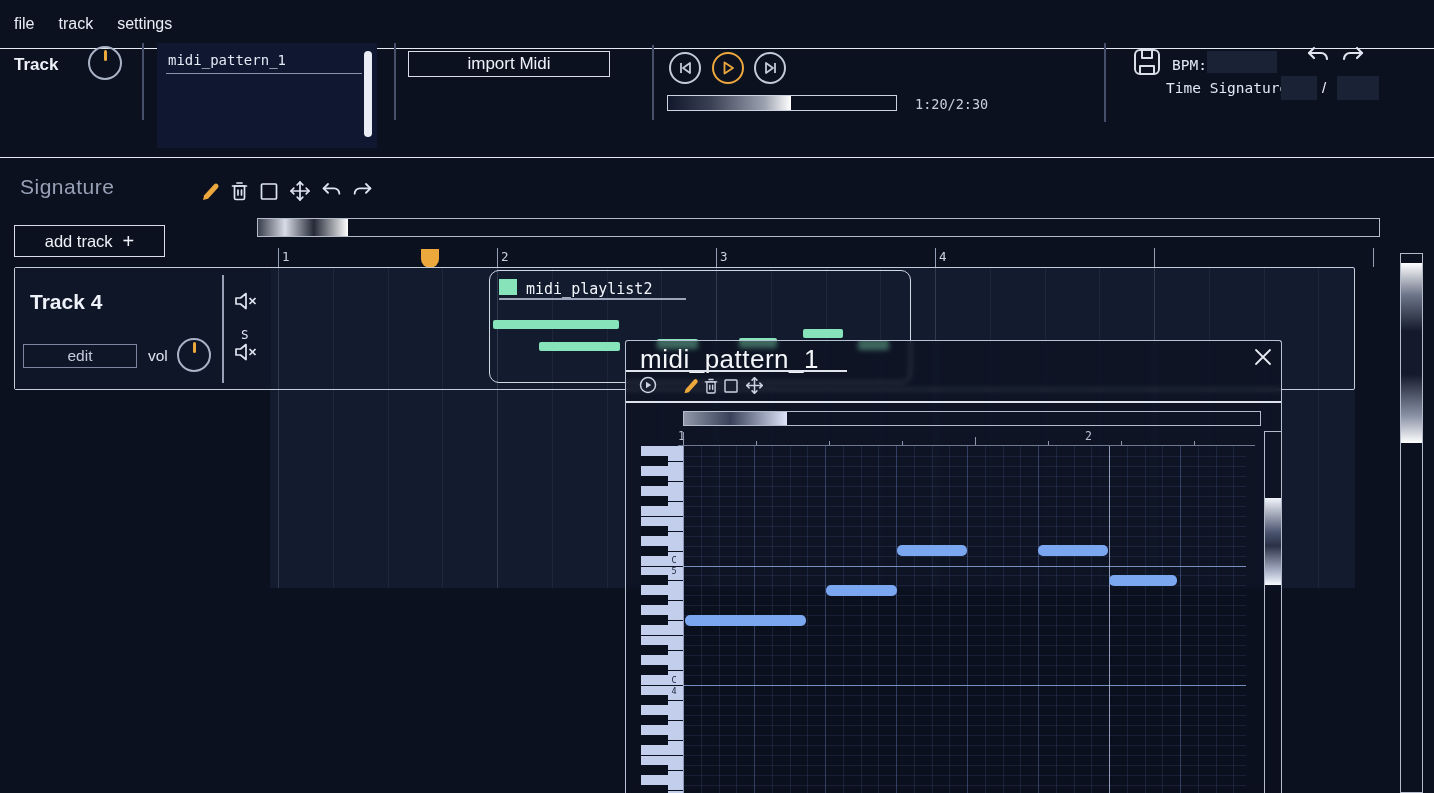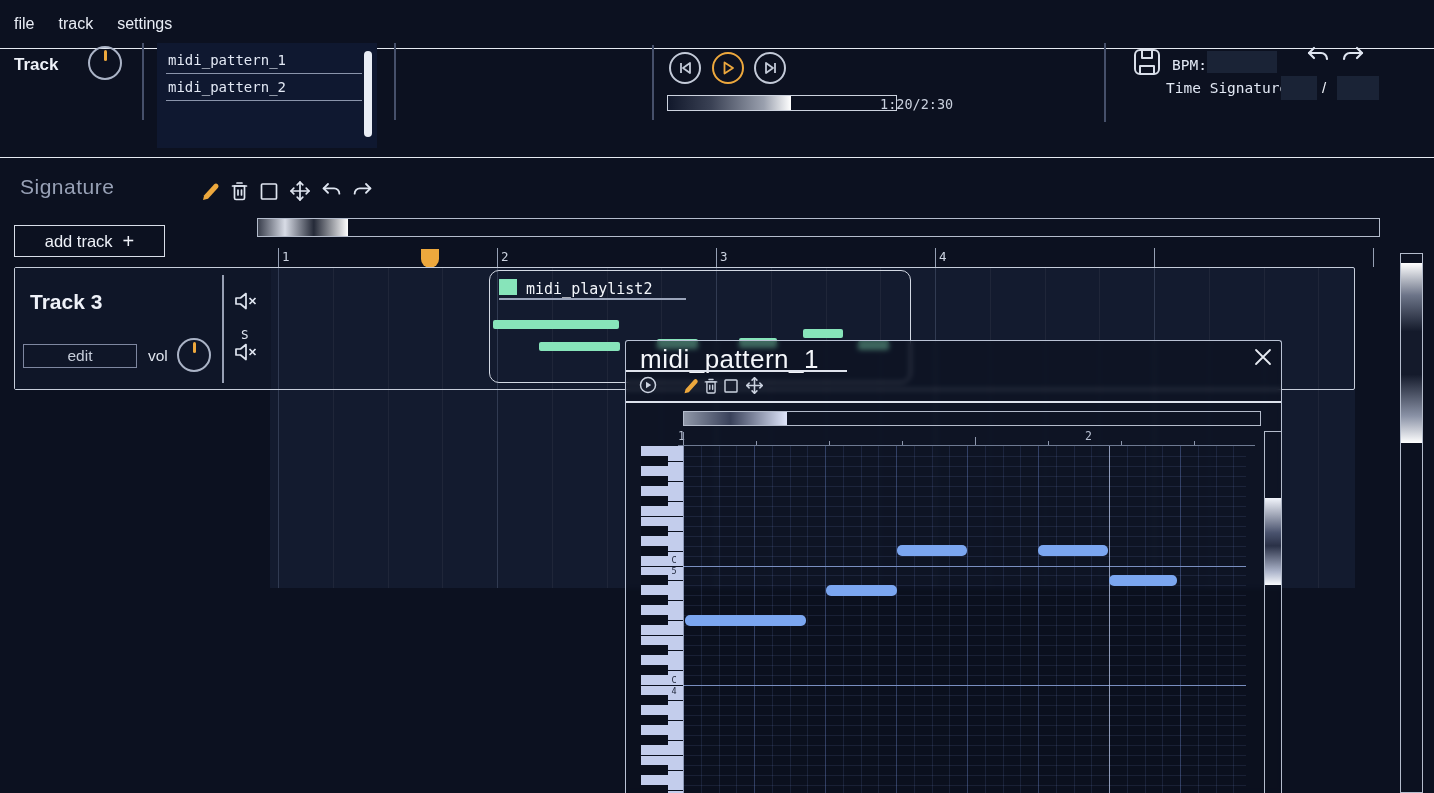--- a/index.html
+++ b/index.html
@@ -32,21 +32,21 @@
   .import-btn{left:408px;top:17px;width:202px;height:26px;border:1.5px solid #d9dee9;
               font-size:17px;display:flex;align-items:center;justify-content:center;box-sizing:border-box;}
   .tbtn{border-radius:50%;width:32px;height:32px;box-sizing:border-box;display:flex;
         align-items:center;justify-content:center;}
   .tbtn.grey{border:2px solid #c3cad8;color:#c3cad8;}
   .tbtn.orange{border:2px solid #eda83d;color:#eda83d;}
   .t-prev{left:669px;top:18px;} .t-play{left:712px;top:18px;} .t-next{left:754px;top:18px;}
   .progress{left:667px;top:61px;width:230px;height:16px;border:1px solid #ccd2de;box-sizing:border-box;}
   .progress .fill{position:absolute;left:0;top:0;height:100%;width:123px;
                   background:linear-gradient(90deg,#11182b 0%,#3a4154 35%,#9aa0ae 78%,#ffffff 100%);}
-  .time-display{left:880px;top:62px;font-size:13.5px;color:#c9d0dd;}
+  .time-display{left:915px;top:62px;font-size:13.5px;color:#c9d0dd;}
   .floppy{left:1131px;top:12px;color:#d9dee9;}
   .bpm-label{left:1172px;top:23px;font-size:14.5px;color:#e2e8f4;}
   .bpm-input{left:1207px;top:17px;width:70px;height:22px;background:#1a2336;border:none;color:#eef1f8;
              font-family:"DejaVu Sans Mono",monospace;font-size:13px;padding:0 4px;box-sizing:border-box;}
   .undo1{left:1306px;top:11px;color:#dfe5f0;} .redo1{left:1341px;top:11px;color:#dfe5f0;}
   .ts-label{left:1166px;top:46px;font-size:14.5px;color:#e2e8f4;}
   .ts-input{width:36px;height:24px;background:#1a2336;border:none;color:#eef1f8;
             font-family:"DejaVu Sans Mono",monospace;font-size:13px;padding:0 4px;box-sizing:border-box;}
   .ts1{left:1281px;top:42px;} .ts2{left:1337px;top:42px;width:42px;}
   .ts-slash{left:1322px;top:45px;font-size:15px;}
@@ -131,25 +131,25 @@
 
   <div class="abs topbar">
     <div class="abs master-label">Track</div>
     <div class="abs knob k1">
         <span class="ptr"></span>
       </div>
     <div class="abs vsep sep1"></div>
 
     <div class="abs patternlist">
       <div class="pattern-item mono" style="top:5px;">midi_pattern_1</div>
-      <div class="pattern-item mono" style="top:32px;">midi_pattern_2</div>
       <div class="plist-thumb"></div>
     </div>
     <div class="abs vsep sep2"></div>
 
+    <div class="abs import-btn">import Midi</div>
     <div class="abs vsep sep3"></div>
 
     <div class="abs tbtn grey t-prev">
       <svg width="15" height="14" viewBox="0 0 15 14" fill="none" stroke="currentColor" stroke-width="1.8" stroke-linejoin="round">
           <path d="M3 2 v10"></path>
           <path d="M12 2 L5 7 L12 12 Z"></path>
         </svg>
     </div>
     <div class="abs tbtn orange t-play">
       <svg width="13" height="14" viewBox="0 0 13 14" fill="none" stroke="currentColor" stroke-width="1.8" stroke-linejoin="round">
@@ -265,21 +265,21 @@
       <div class="agl" style="left: 719.75px; background: rgba(255, 255, 255, 0.05);"></div>
       <div class="agl" style="left: 774.5px; background: rgba(255, 255, 255, 0.05);"></div>
       <div class="agl" style="left: 829.25px; background: rgba(255, 255, 255, 0.05);"></div>
       <div class="agl" style="left: 884px; background: rgba(160, 175, 210, 0.22);"></div>
       <div class="agl" style="left: 938.75px; background: rgba(255, 255, 255, 0.05);"></div>
       <div class="agl" style="left: 993.5px; background: rgba(255, 255, 255, 0.05);"></div>
       <div class="agl" style="left: 1048.25px; background: rgba(255, 255, 255, 0.05);"></div>
     </div>
   <div class="abs trackrow"></div>
   <div class="abs track-head"></div>
-  <div class="abs track-name">Track 3</div>
+  <div class="abs track-name">Track 4</div>
   <div class="abs instr-box">edit</div>
   <div class="abs vol-label">vol</div>
   <div class="abs knob k2">
       <span class="ptr"></span>
     </div>
   <div class="abs track-sep"></div>
   <div class="abs mute1">
     <svg width="24" height="20" viewBox="0 0 24 20" fill="none" stroke="currentColor" stroke-width="1.7" stroke-linejoin="round">
         <path d="M2 7 v6 h4.5 l5.5 4.5 V2.5 L6.5 7 Z"></path>
         <path d="M15.5 7 l6 6 M21.5 7 l-6 6"></path>

